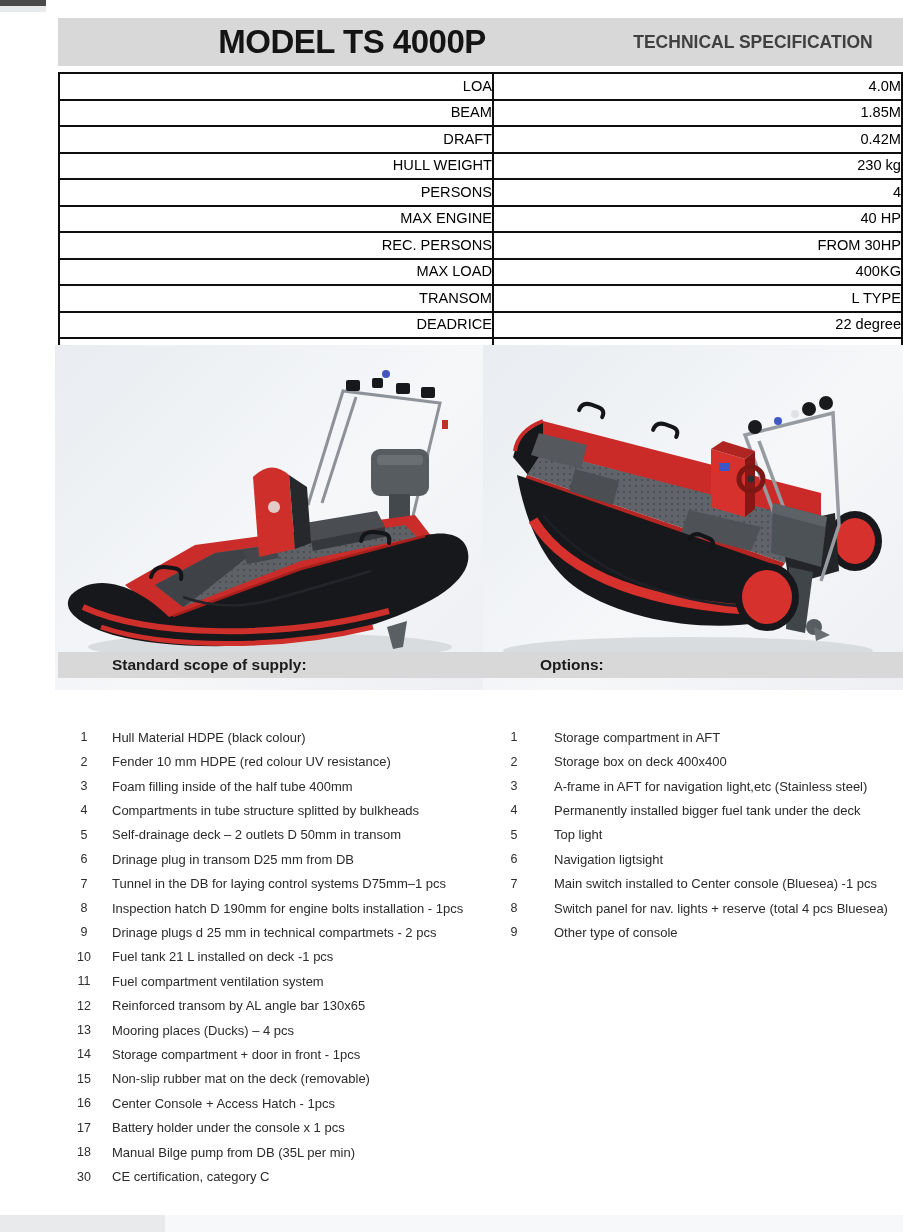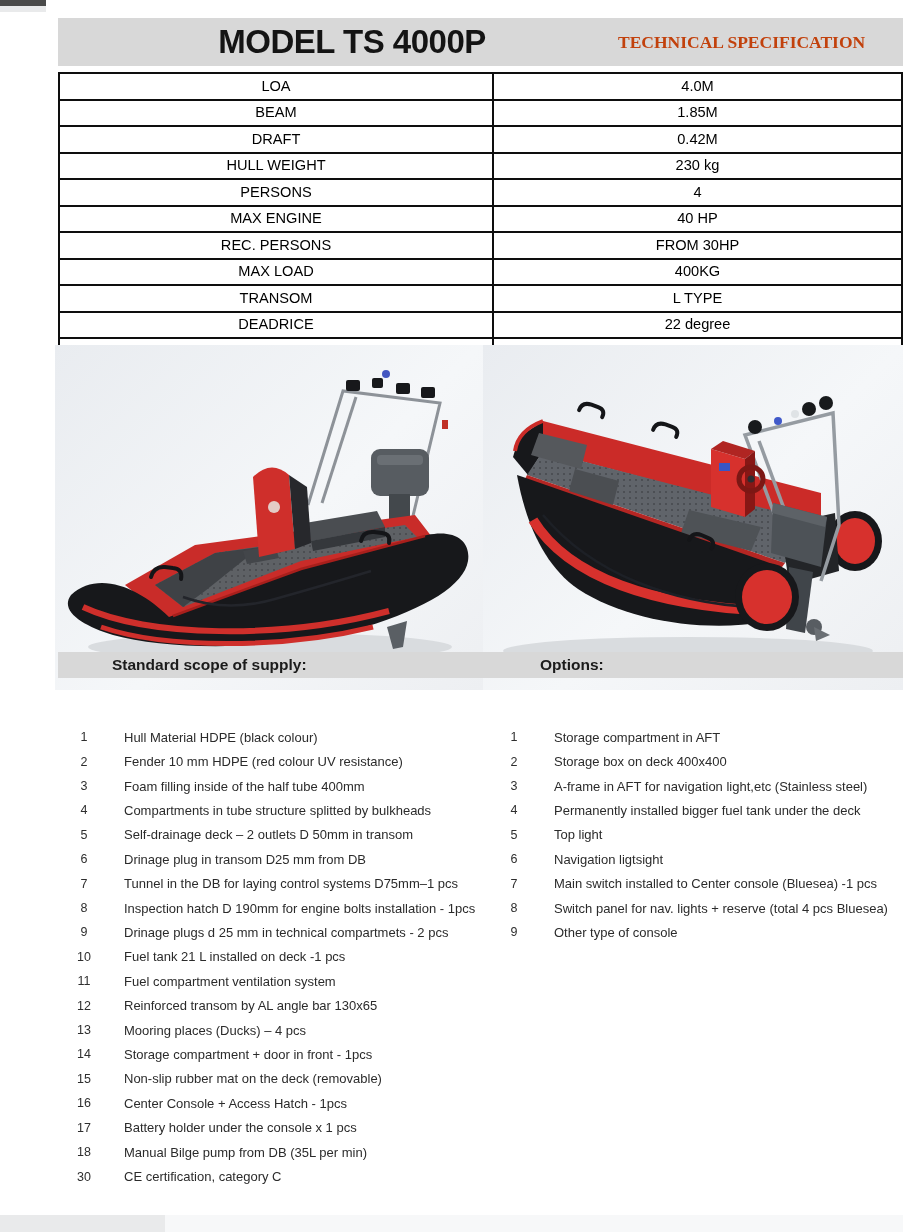--- a/index.html
+++ b/index.html
@@ -13,31 +13,31 @@
   
   .title-bar{
     position:absolute;left:58px;top:18px;width:845px;height:48px;
     background:var(--bar-gray,#d8d8d8);display:flex;align-items:center;
   }
   .title-main{
     position:absolute;left:74px;width:440px;text-align:center;
     font-size:33px;font-weight:700;letter-spacing:-0.5px;color:#141414;white-space:nowrap;
   }
   .title-sub{
-    position:absolute;left:560px;width:270px;text-align:left;
-    font-size:17.5px;font-weight:700;color:#c2410c;white-space:nowrap;font-family:Liberation Serif, serif;
+    position:absolute;left:560px;width:270px;text-align:center;
+    font-size:17.5px;font-weight:700;color:#404040;white-space:nowrap;
   }
 
   
   .spec-table{
     position:absolute;left:58px;top:72px;width:845px;height:270px;
     border-collapse:collapse;table-layout:fixed;
   }
   .spec-table td{
-    border:2px solid #0e0e0e;text-align:center;vertical-align:middle;
+    border:2px solid #0e0e0e;text-align:right;vertical-align:middle;
     font-size:14.6px;padding:0;height:24.5px;line-height:1;color:#000;
   }
   .spec-table td.spec-label{width:432px;}
 
   
   .figures{position:absolute;left:55px;top:345px;width:848px;height:345px;display:flex;}
   .figure{
     position:relative;height:345px;
     background:linear-gradient(135deg,#e9ecf0 0%,#f5f7f9 55%,#edeff2 100%);
   }
@@ -55,21 +55,21 @@
     font-size:15.5px;font-weight:700;color:#1b1b1b;white-space:nowrap;
   }
   .heading-supply{left:54px;}
   .heading-options{left:482px;}
 
   .list{position:absolute;top:725px;}
   .list-supply{left:72px;width:410px;}
   .list-options{left:502px;width:400px;}
   .list-row{height:24.42px;display:flex;align-items:center;}
   .list-num{width:24px;text-align:center;font-size:12.5px;color:#2e2e2e;flex:none;}
-  .list-supply .list-text{margin-left:28px;}
+  .list-supply .list-text{margin-left:16px;}
   .list-options .list-text{margin-left:28px;}
   .list-text{font-size:13px;color:#2b2b2b;white-space:nowrap;}
 
   .bottom-strip{position:absolute;left:0;bottom:0;width:903px;height:17px;background:#f7f8f9;}
   .bottom-strip-left{position:absolute;left:0;bottom:0;width:165px;height:17px;background:#e9eaeb;}
 </style>
 </head>
 <body>
 
 <div class="page">

